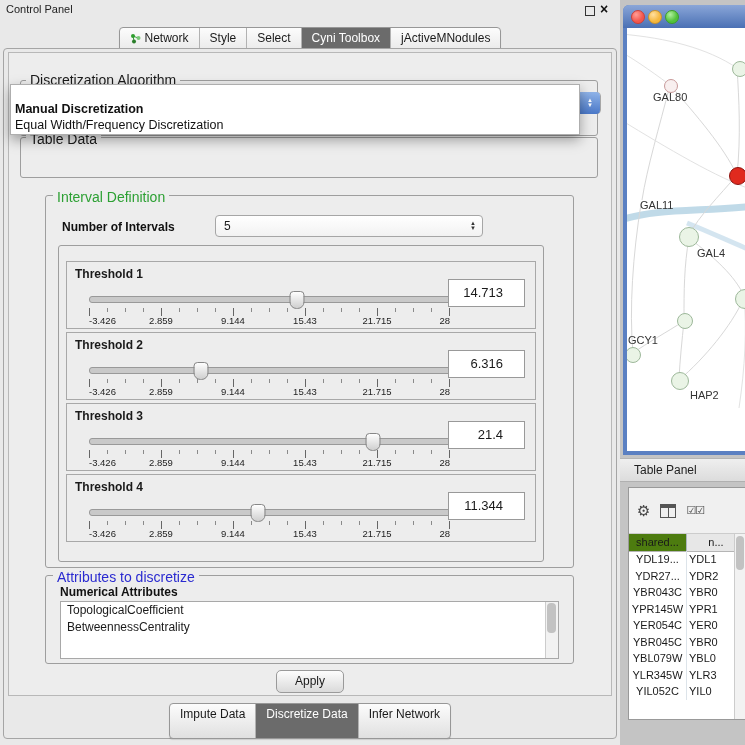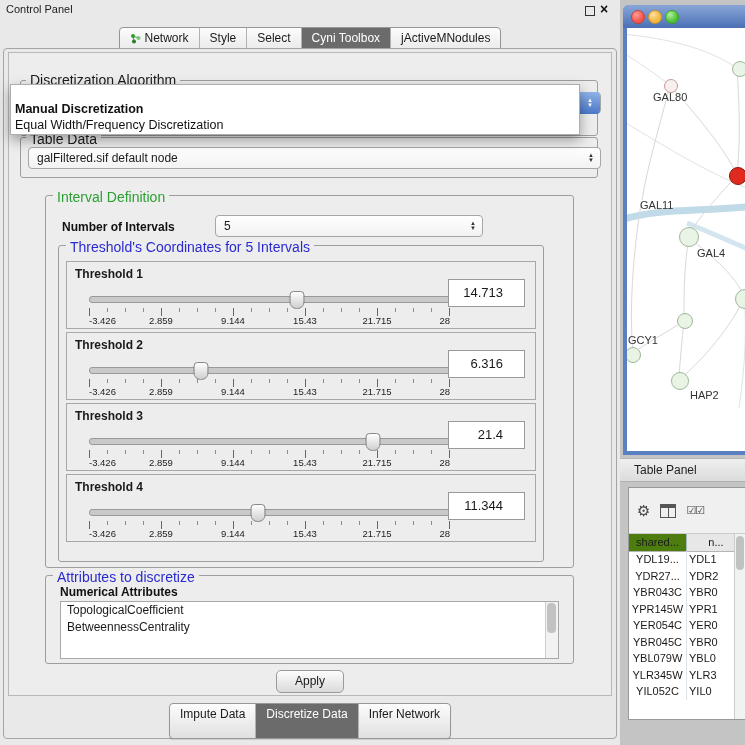--- a/index.html
+++ b/index.html
@@ -161,42 +161,34 @@
       </div>
     </div>
 
     <div class="overlay">
       <div class="opt b" style="top:17px;">Manual Discretization</div>
       <div class="opt" style="top:33px;">Equal Width/Frequency Discretization</div>
     </div>
 
     <div class="group" style="left:20px;top:137px;width:576px;height:39px;"></div>
     <div class="legend" style="left:26px;top:131px;">Table Data</div>
-    <div class="combo" style="left:28px;top:147px;width:560px;height:20px;">
-      <span>galFiltered.sif default node</span>
-      <span class="stepper">
-        <span>▲</span>
-        <span>▼</span>
-      </span>
-    </div>
 
     <div class="group" style="left:45px;top:195px;width:527px;height:371px;"></div>
     <div class="legend green" style="left:53px;top:189px;">Interval Definition</div>
 
     <div class="boldlbl" style="left:62px;top:220px;">Number of Intervals</div>
     <div class="combo" style="left:215px;top:215px;width:255px;height:20px;">
       <span>5</span>
       <span class="stepper">
         <span>▲</span>
         <span>▼</span>
       </span>
     </div>
 
     <div class="group" style="left:58px;top:245px;width:484px;height:315px;"></div>
-    <div class="legend blue" style="left:66px;top:239px;">Threshold's Coordinates for 5 Intervals</div>
 
     <div class="thr-panel" style="top:261px;">
       <div class="thr-label">Threshold 1</div>
       <div class="slider">
         <div class="track"></div>
         <div class="thumb" style="left: 57.7%;"></div>
       </div>
       <div class="ticks"></div>
       <div class="scale">
         <span class="s0">-3.426</span>

